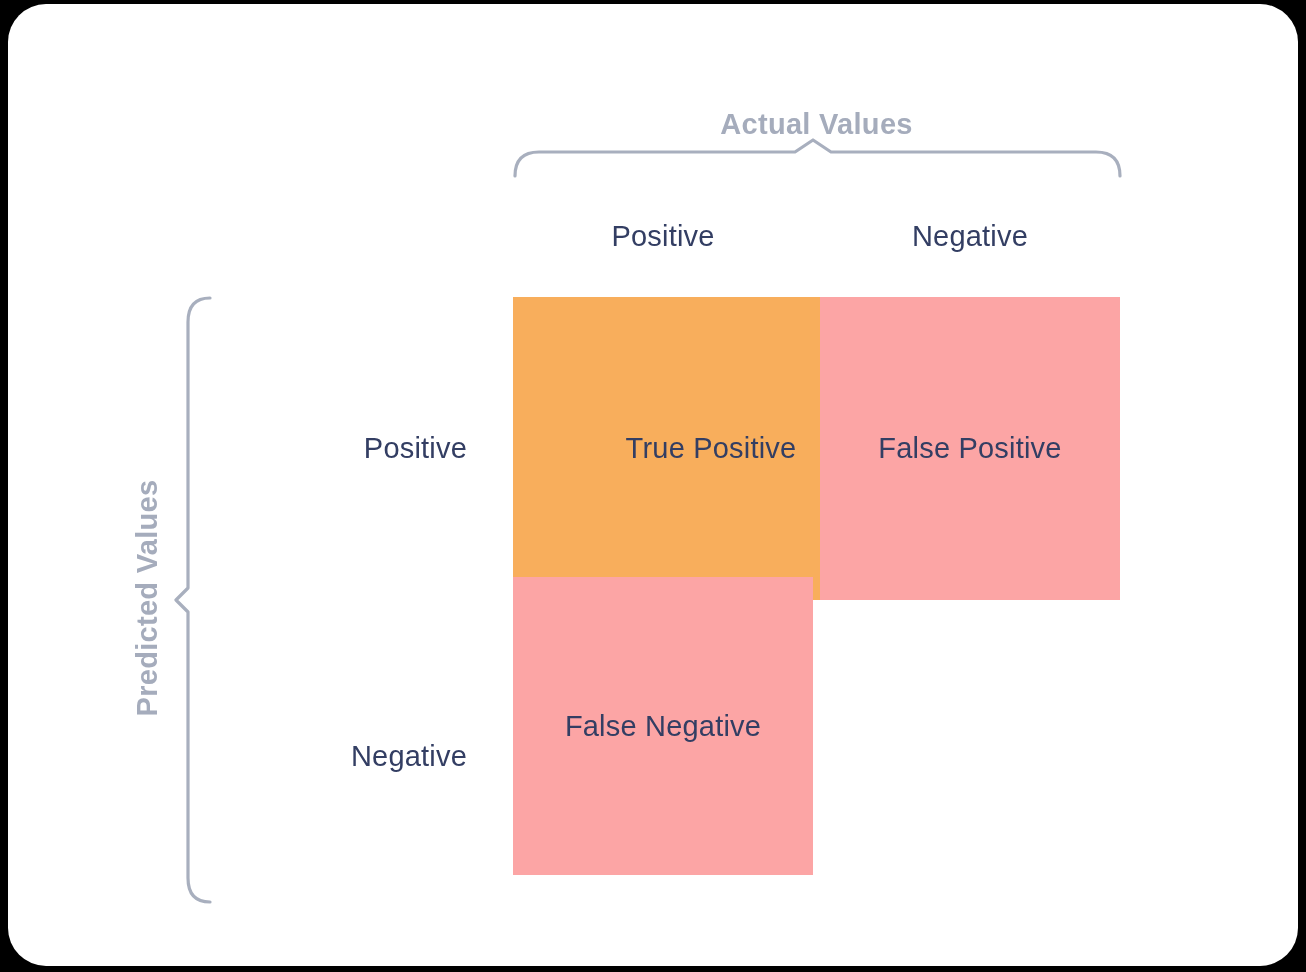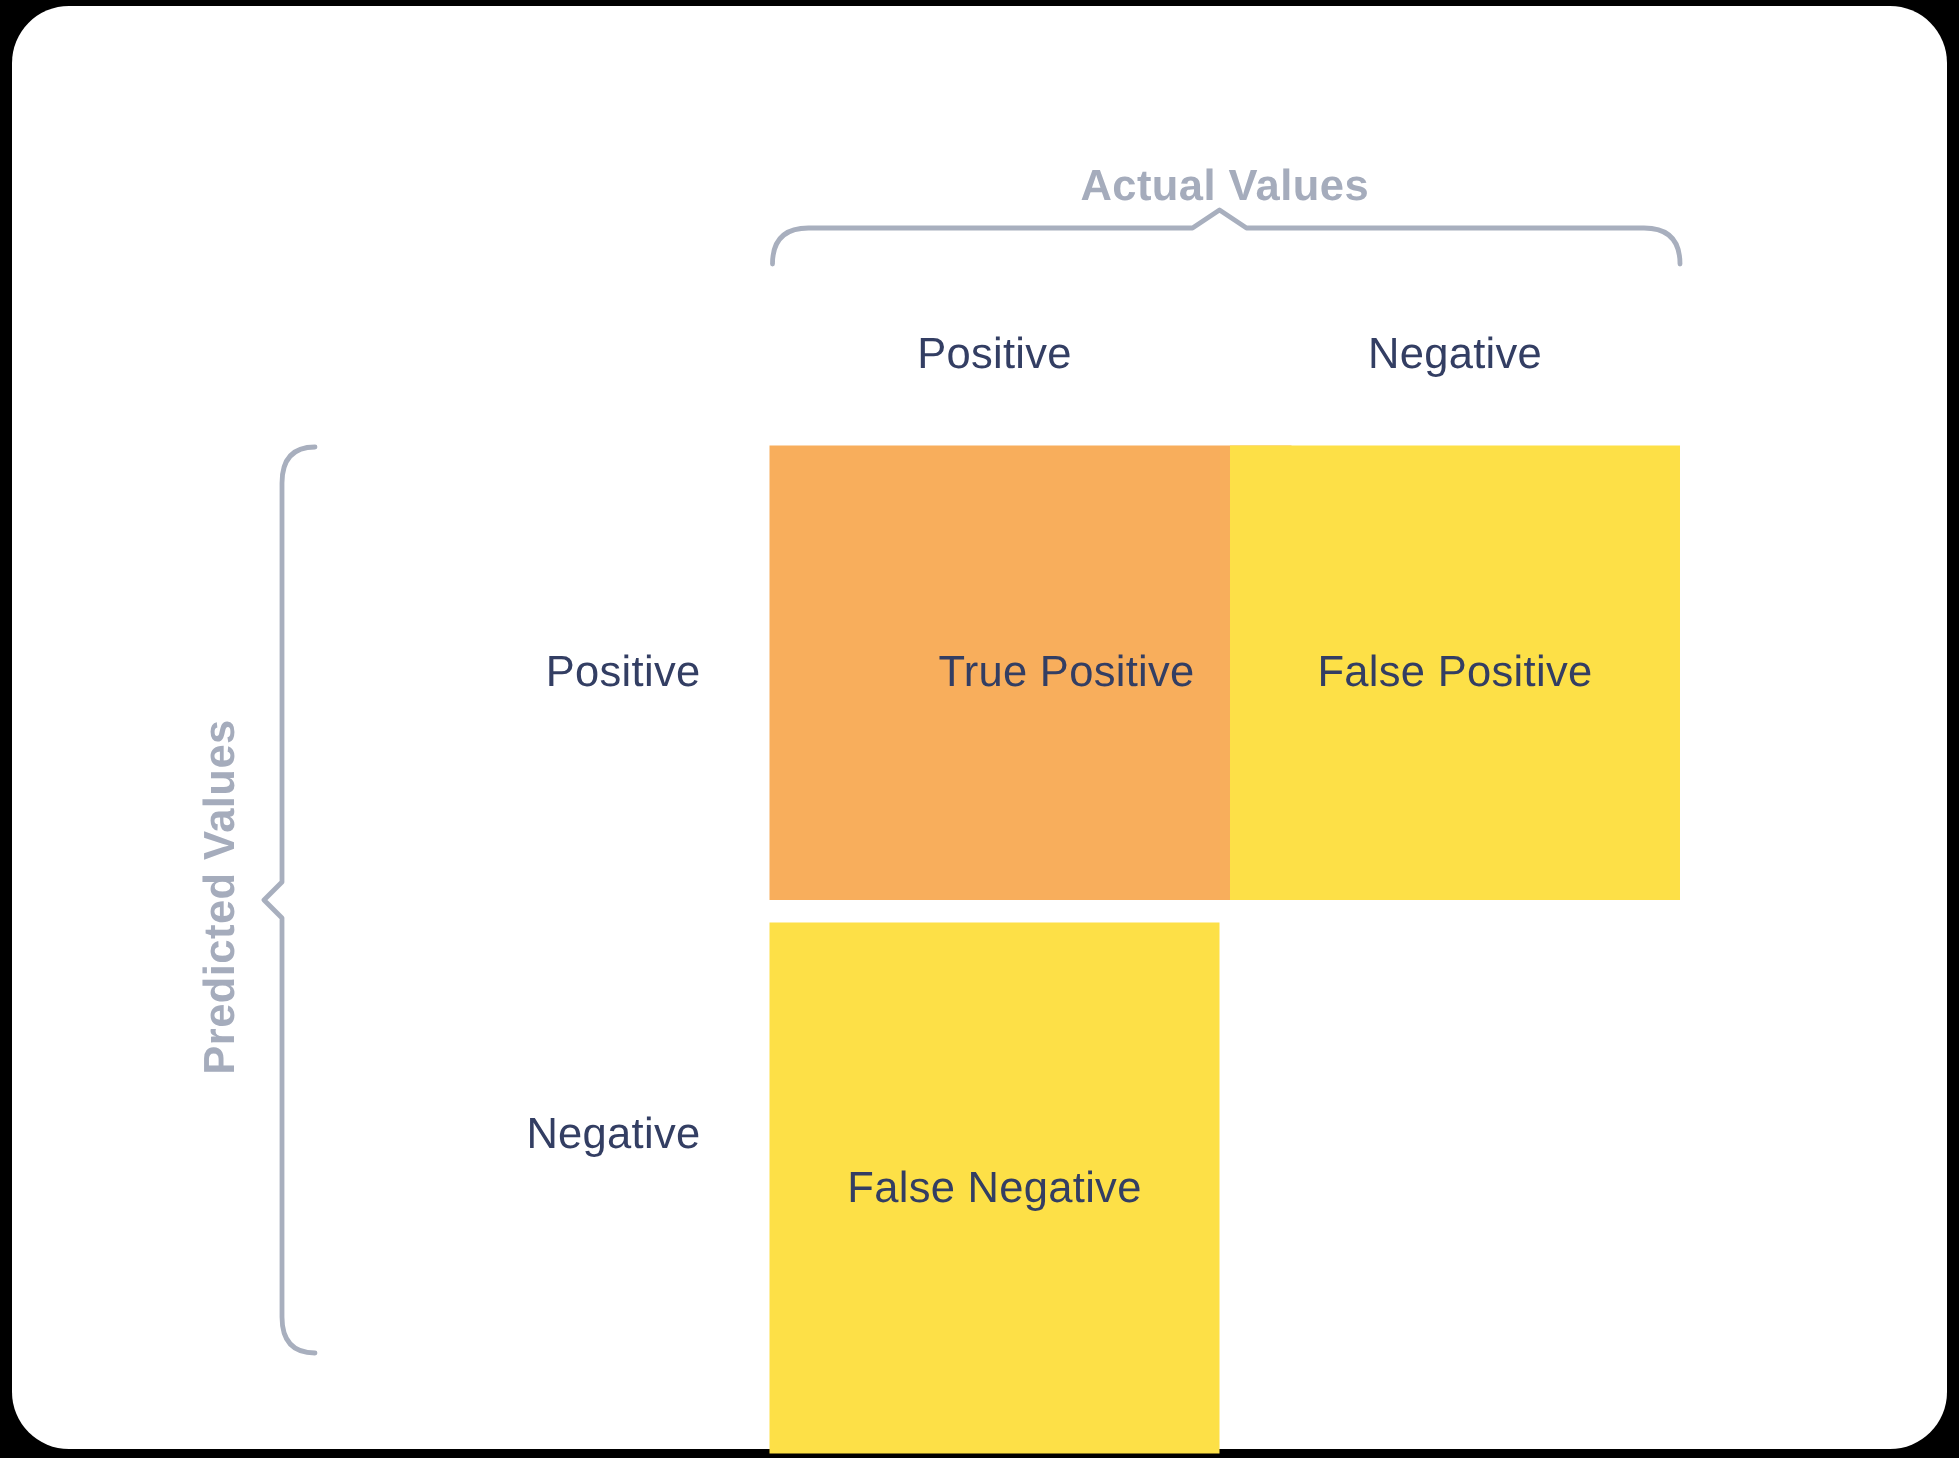--- a/index.html
+++ b/index.html
@@ -62,25 +62,25 @@
   .col-header.pos { left: 513px; }
   .col-header.neg { left: 820px; }
 
   .cell {
     width: 300px;
     display: flex;
     align-items: center;
     justify-content: center;
   }
   .cell.r1 { top: 297px; height: 303px; }
-  .cell.r2 { top: 615px; height: 354px; }
+  .cell.r2 { top: 577px; height: 298px; }
   .cell.c1 { left: 513px; }
   .cell.c2 { left: 820px; }
   .cell--orange { background: #F8AE5C; padding-left: 48px; }
-  .cell--blue   { background: #fde047; }
+  .cell--blue   { background: #fca5a5; }
 
   .row-label {
     left: 217px;
     width: 250px;
     display: flex;
     align-items: center;
     justify-content: flex-end;
     text-align: right;
   }
   .row-label.r1 { top: 297px; height: 303px; }

